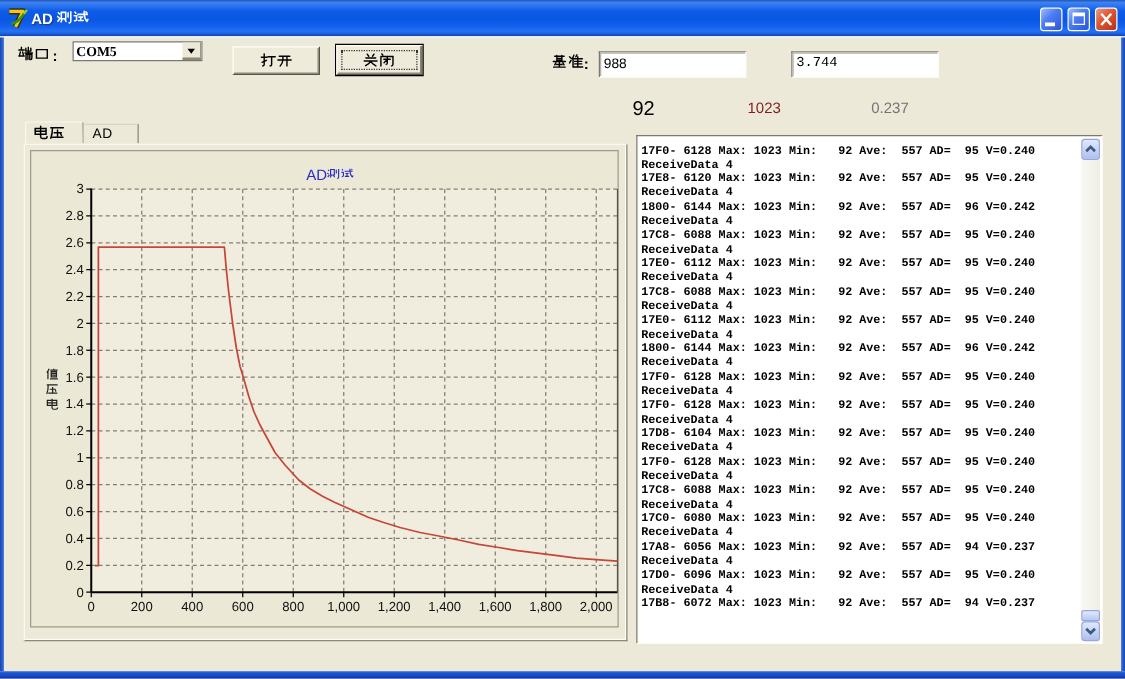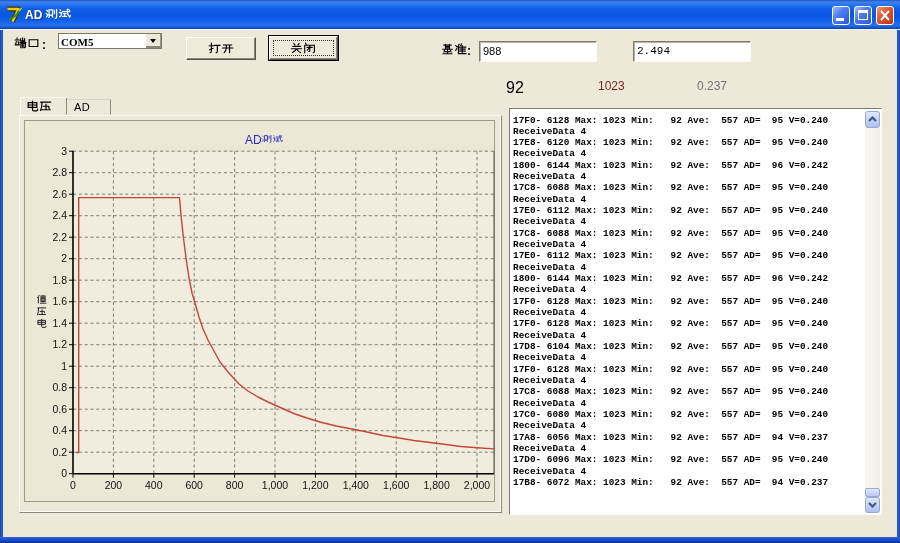--- a/index.html
+++ b/index.html
@@ -73,21 +73,21 @@
   </svg>
 
 <svg style="position:absolute;left:441px;top:43px" width="28" height="15">
     <use href="#gji" transform="translate(0,0) scale(0.5417)" fill="none" stroke="#000" stroke-width="2.1" stroke-linecap="round"></use>
     <use href="#gzhun" transform="translate(13,0) scale(0.5417)" fill="none" stroke="#000" stroke-width="2.1" stroke-linecap="round"></use>
   </svg>
 <div class="abs" style="left:467px;top:44px;font-size:12px;font-weight:bold;color:#000">:</div>
 <div class="abs" style="left:479px;top:41px;width:118px;height:21px;background:#fff;border:1px solid;border-color:#7c796d #fdfdf8 #fdfdf8 #7c796d;box-shadow:inset 1px 1px 0 #b8b5a8"></div>
 <div class="abs" style="left:483px;top:45px;font-size:11px;color:#000;font-family:Liberation Sans, sans-serif">988</div>
 <div class="abs" style="left:633px;top:41px;width:118px;height:21px;background:#fff;border:1px solid;border-color:#7c796d #fdfdf8 #fdfdf8 #7c796d;box-shadow:inset 1px 1px 0 #b8b5a8"></div>
-<div class="abs" style="left:637px;top:45px;font-size:11px;color:#000;font-family:'Liberation Mono',monospace">2.494</div>
+<div class="abs" style="left:637px;top:45px;font-size:11px;color:#000;font-family:'Liberation Mono',monospace">3.744</div>
 
 <div class="abs" style="left:506px;top:79px;font-size:16px;color:#000">92</div>
 <div class="abs" style="left:598px;top:79px;font-size:12px;color:#7f1d1d">1023</div>
 <div class="abs" style="left:697px;top:79px;font-size:12px;color:#737373">0.237</div>
 
 <div class="abs" style="left:20px;top:97px;width:47px;height:18px;border:1px solid;border-color:#fbf9ef #8a877b transparent #fbf9ef;border-radius:2px 2px 0 0"></div>
 <div class="abs" style="left:67px;top:99px;width:44px;height:16px;border:1px solid;border-color:#d8d4c4 #8a877b transparent transparent"></div>
 <svg style="position:absolute;left:26px;top:100px" width="28" height="15">
     <use href="#gdian" transform="translate(0,0) scale(0.5417)" fill="none" stroke="#000" stroke-width="2.2" stroke-linecap="round"></use>
     <use href="#gya" transform="translate(13,0) scale(0.5417)" fill="none" stroke="#000" stroke-width="2.2" stroke-linecap="round"></use>

